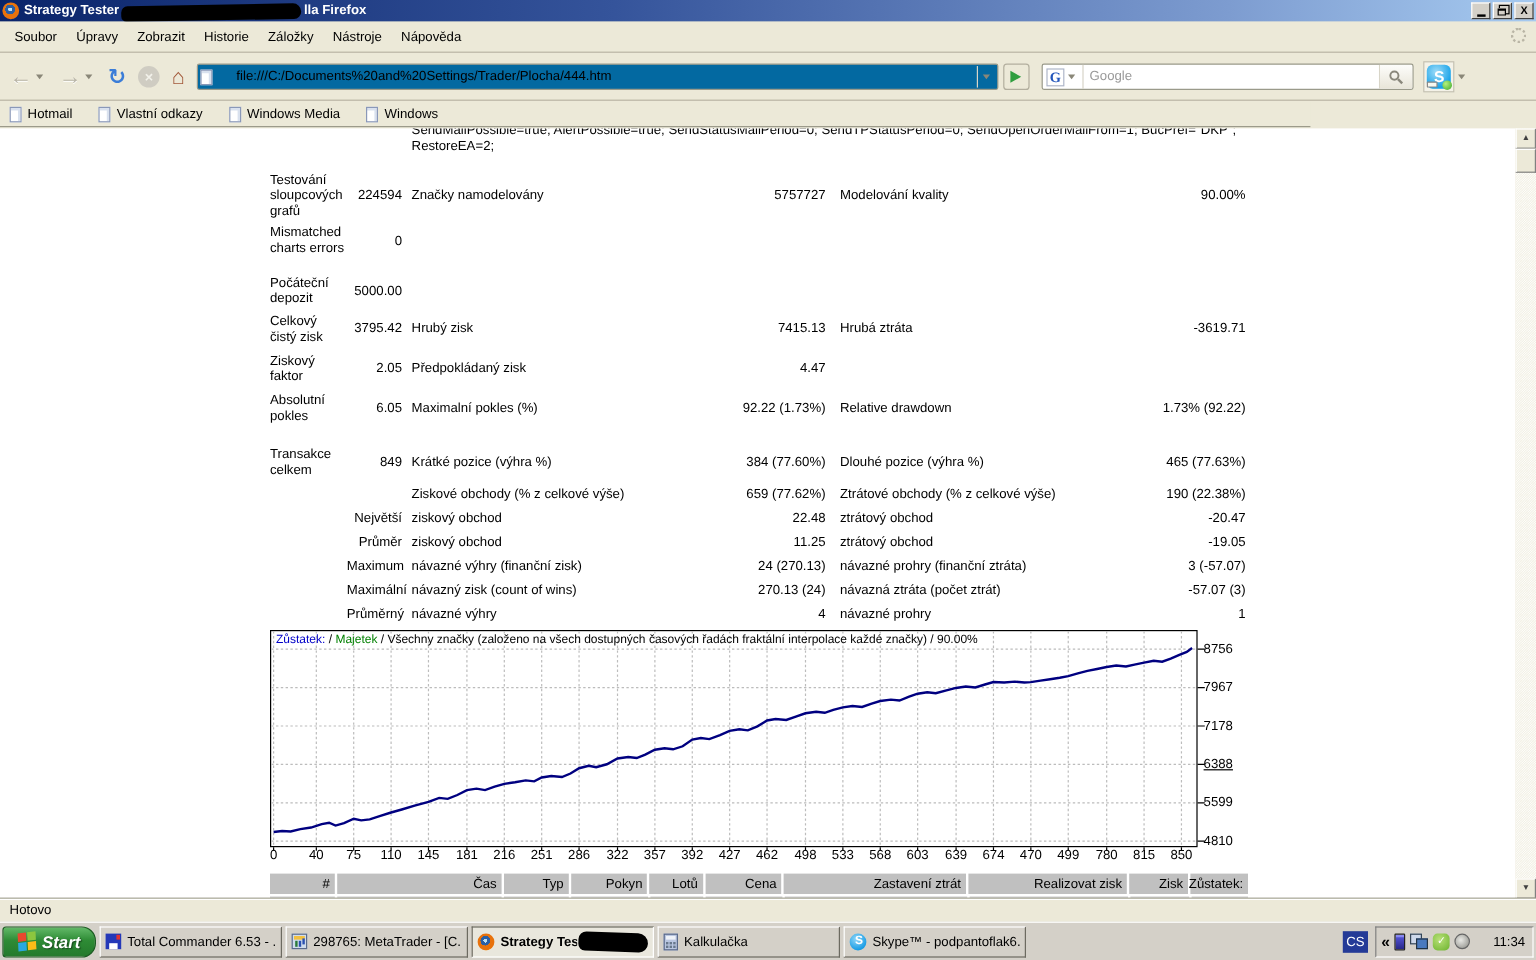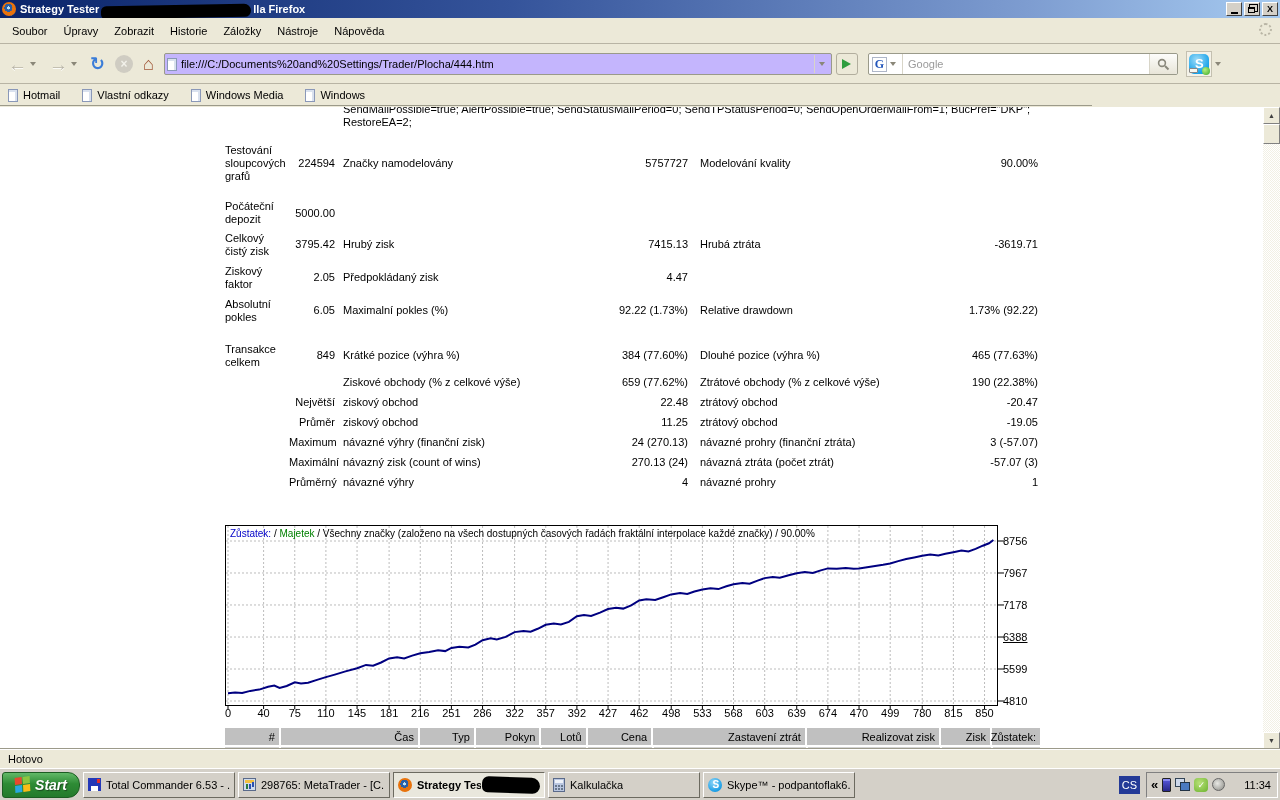--- a/index.html
+++ b/index.html
@@ -28,22 +28,22 @@
 
   
   .toolbar { position:absolute; top:45px; left:0; width:1280px; height:39px; background:#ece9d8;
     border-bottom:1px solid #b8b4a4; display:flex; align-items:center; }
   .nav-ic { font-size:19px; font-weight:bold; color:#b9b5a7; text-shadow:0 1px 0 #fff; line-height:1; }
   .caret { width:0; height:0; border-left:3px solid transparent; border-right:3px solid transparent; border-top:4px solid #8a8778; margin:0 3px; }
   .tb-gap { width:10px; }
   .icon-reload { font-size:18px; color:#3b7dd8; font-weight:bold; line-height:1; }
   .icon-stop { width:18px; height:18px; border-radius:50%; background:#cfccc2; color:#f2f1ea; font-weight:bold; font-size:12px; display:flex; align-items:center; justify-content:center; }
   .icon-home { font-size:18px; color:#a2593a; font-weight:bold; line-height:1; }
-  .addressbar { display:flex; align-items:center; height:22px; width:668px; margin-left:10px; background:#c4b5fd;
-    border:1px solid #9a9a8a; border-radius:2px; padding:0 2px; }
+  .addressbar { display:flex; align-items:center; height:22px; width:668px; margin-left:10px; background:#0369a1;
+    border:1px solid #9a9a8a; border-radius:2px; padding:0 2px;gap:16px; }
   .addressbar .url { margin-left:4px; white-space:nowrap; overflow:hidden; }
   .addr-drop { margin-left:auto; width:15px; height:18px; display:flex; align-items:center; justify-content:center; border-left:1px solid #d8d5c8; }
   .icon-page { width:10px; height:13px; background:#fff; border:1px solid #8a98b8; box-shadow:inset -2px 2px 0 #d9e1ee; flex:none; }
   .go-btn { width:22px; height:22px; margin-left:4px; background:#ece9d8; border:1px solid #b2ae9e; border-radius:3px;
     display:flex; align-items:center; justify-content:center; }
   .go-tri { width:0; height:0; border-top:5px solid transparent; border-bottom:5px solid transparent; border-left:9px solid #2f9e3f; }
   .searchbox { display:flex; align-items:center; height:22px; width:310px; margin-left:10px; background:#fff;
     border:1px solid #9a9a8a; border-radius:2px; }
   .g-btn { display:flex; align-items:center; height:20px; padding:0 3px; border-right:1px solid #d8d5c8; }
   .g-logo { width:15px; height:15px; border:1px solid #aeb6c8; background:#fff; color:#2255bb;
@@ -256,20 +256,28 @@
           <col style="width:108px">
       </colgroup>
       <tbody id="statsbody">
           <tr style="height: 46px;">
             <td class="c0">Testování sloupcových grafů</td>
             <td class="c1">224594</td>
             <td class="c2">Značky namodelovány</td>
             <td class="c3">5757727</td>
             <td class="c4">Modelování kvality</td>
             <td class="c5">90.00%</td>
+          </tr>
+          <tr style="height: 30px;">
+            <td class="c0">Mismatched charts errors</td>
+            <td class="c1">0</td>
+            <td class="c2"></td>
+            <td class="c3"></td>
+            <td class="c4"></td>
+            <td class="c5"></td>
           </tr>
           <tr class="spacer">
             <td colspan="6"></td>
           </tr>
           <tr style="height: 30px;">
             <td class="c0">Počáteční depozit</td>
             <td class="c1">5000.00</td>
             <td class="c2"></td>
             <td class="c3"></td>
             <td class="c4"></td>

